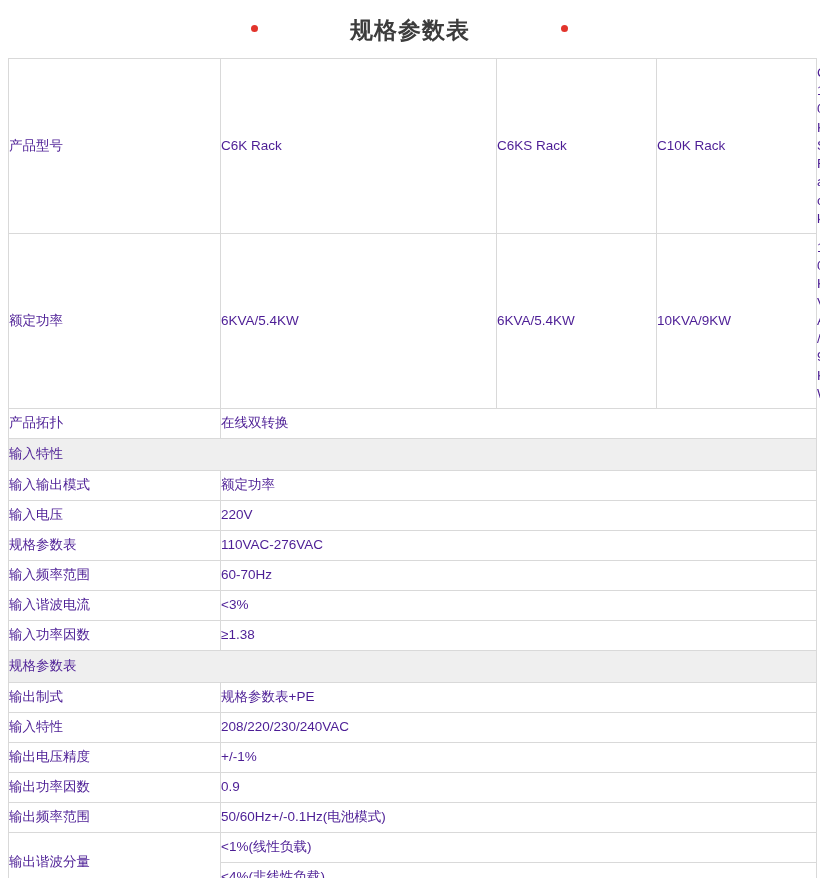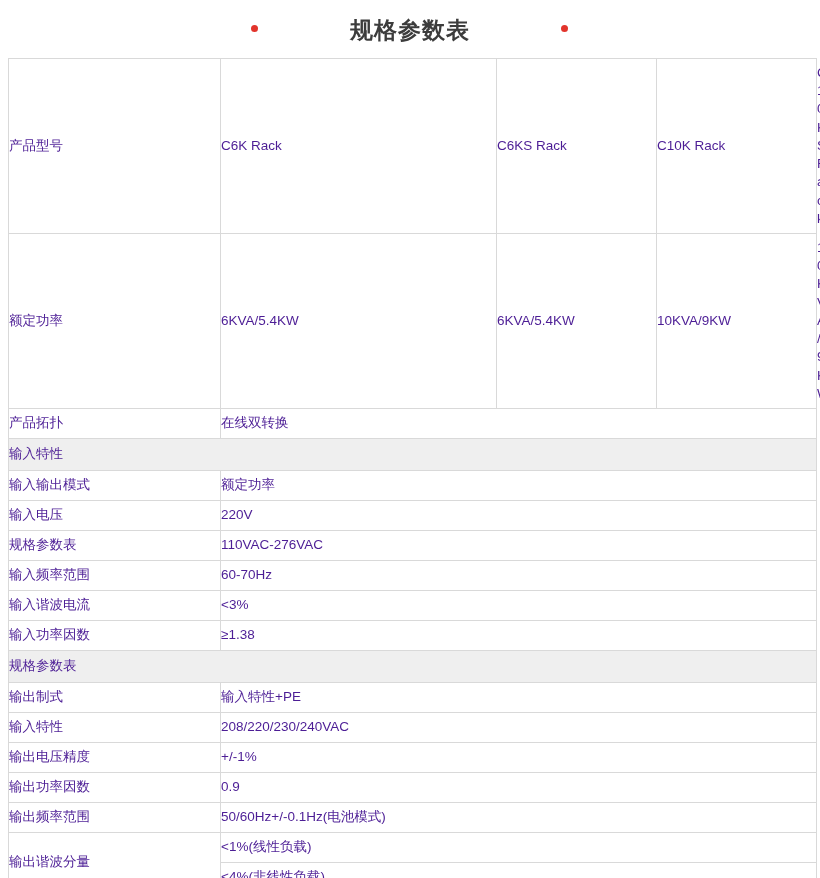--- a/index.html
+++ b/index.html
@@ -151,21 +151,21 @@
         <td class="label">输入功率因数</td>
         <td class="val" colspan="4">≥1.38</td>
       </tr>
 
       <tr class="section">
         <td colspan="5">规格参数表</td>
       </tr>
 
       <tr>
         <td class="label">输出制式</td>
-        <td class="val" colspan="4">输入特性+PE</td>
+        <td class="val" colspan="4">规格参数表+PE</td>
       </tr>
       <tr>
         <td class="label">输入特性</td>
         <td class="val" colspan="4">208/220/230/240VAC</td>
       </tr>
       <tr>
         <td class="label">输出电压精度</td>
         <td class="val" colspan="4"> +/-1%</td>
       </tr>
       <tr>

